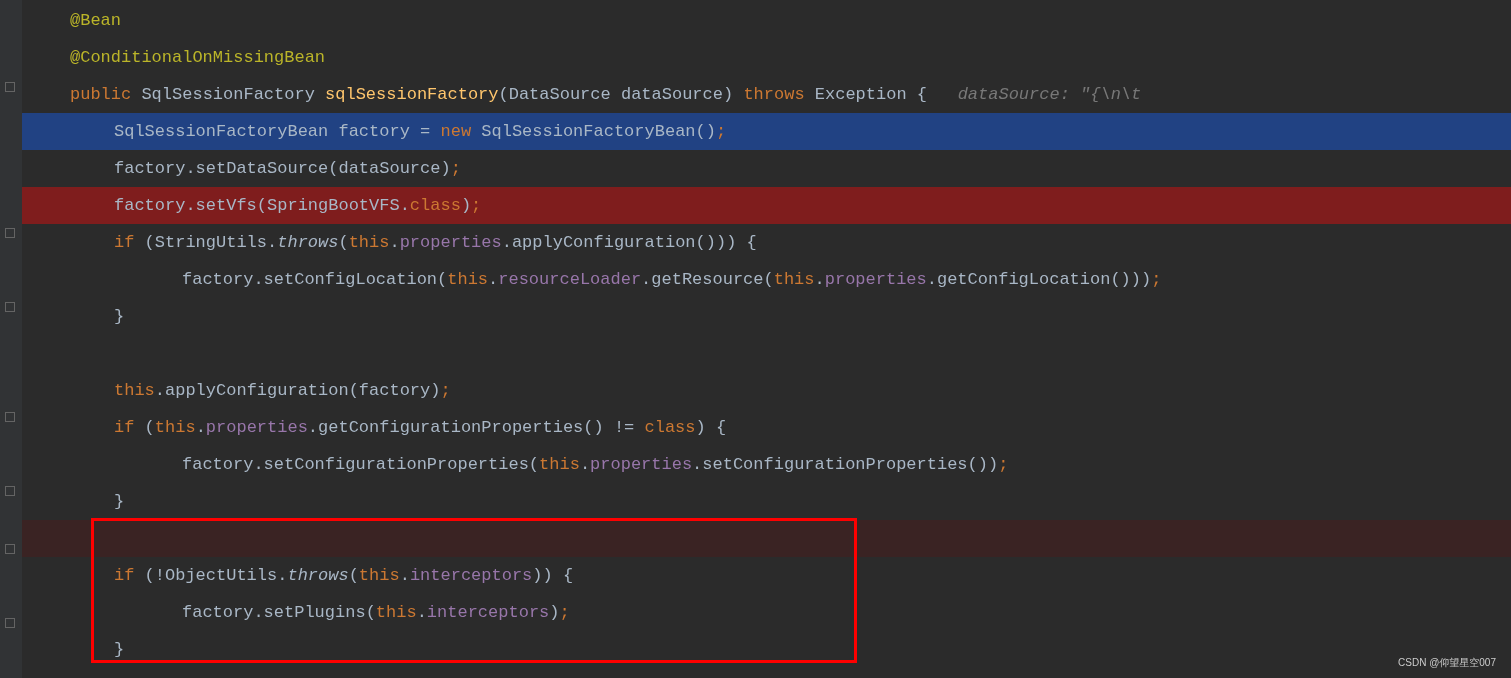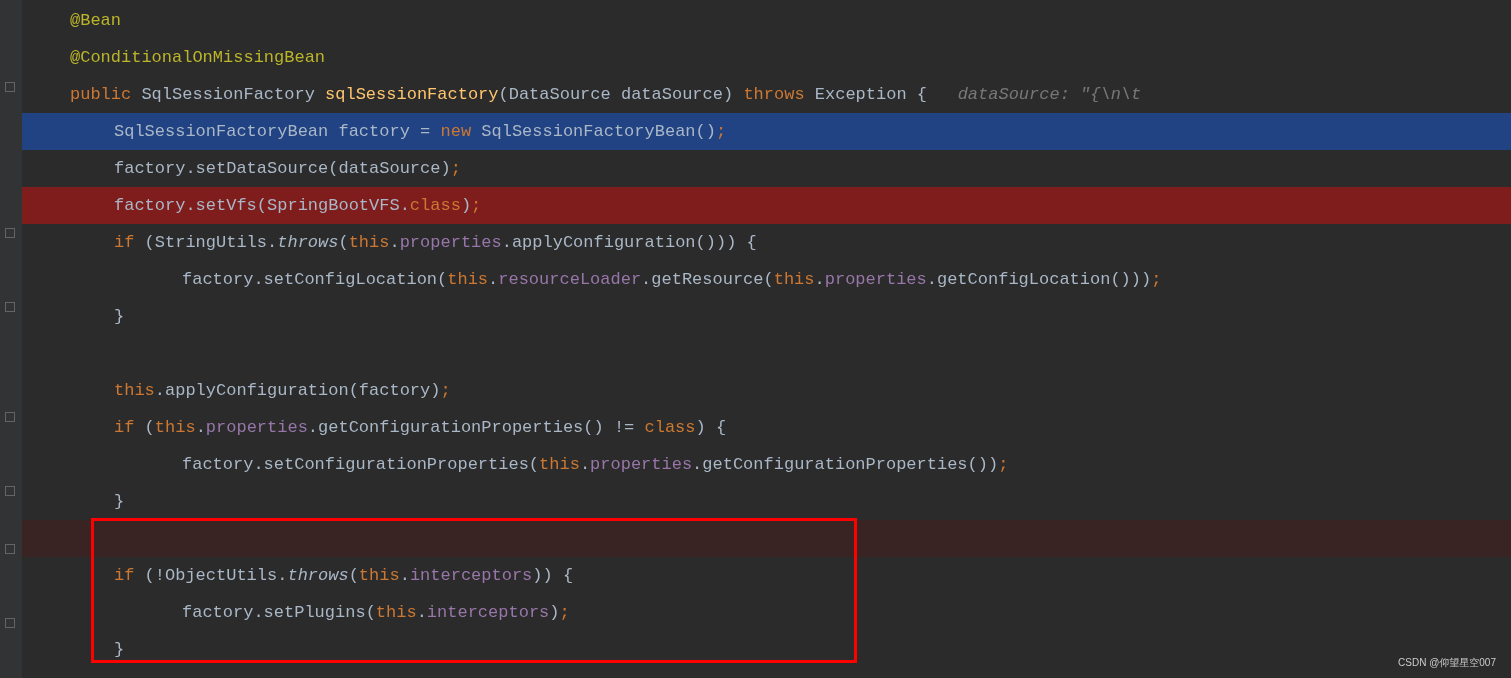--- a/index.html
+++ b/index.html
@@ -109,21 +109,21 @@
     <div class="code-line indent-1"><span class="keyword">public</span><span class="normal"> </span><span class="normal">SqlSessionFactory</span><span class="normal"> </span><span class="method">sqlSessionFactory</span><span class="normal">(</span><span class="normal">DataSource</span><span class="normal"> </span><span class="normal">dataSource</span><span class="normal">) </span><span class="keyword">throws</span><span class="normal"> </span><span class="normal">Exception</span><span class="normal"> {</span><span class="param-hint">   dataSource: "{\n\t</span></div>
     <div class="code-line indent-2 highlighted"><span class="normal">SqlSessionFactoryBean</span><span class="normal"> </span><span class="normal">factory = </span><span class="new-kw">new</span><span class="normal"> SqlSessionFactoryBean()</span><span class="semi">;</span></div>
     <div class="code-line indent-2"><span class="normal">factory.setDataSource(dataSource)</span><span class="semi">;</span></div>
     <div class="code-line indent-2 subtle-highlight"><span class="normal">factory.setVfs(SpringBootVFS.</span><span class="keyword">class</span><span class="normal">)</span><span class="semi">;</span></div>
     <div class="code-line indent-2"><span class="keyword">if</span><span class="normal"> (StringUtils.</span><span class="method-italic">throws</span><span class="normal">(</span><span class="keyword">this</span><span class="normal">.</span><span class="field">properties</span><span class="normal">.applyConfiguration())) {</span></div>
     <div class="code-line indent-3"><span class="normal">factory.setConfigLocation(</span><span class="keyword">this</span><span class="normal">.</span><span class="field">resourceLoader</span><span class="normal">.getResource(</span><span class="keyword">this</span><span class="normal">.</span><span class="field">properties</span><span class="normal">.getConfigLocation()))</span><span class="semi">;</span></div>
     <div class="code-line indent-2"><span class="normal">}</span></div>
     <div class="code-line"></div>
     <div class="code-line indent-2"><span class="keyword">this</span><span class="normal">.applyConfiguration(factory)</span><span class="semi">;</span></div>
     <div class="code-line indent-2"><span class="keyword">if</span><span class="normal"> (</span><span class="keyword">this</span><span class="normal">.</span><span class="field">properties</span><span class="normal">.getConfigurationProperties() != </span><span class="keyword">class</span><span class="normal">) {</span></div>
-    <div class="code-line indent-3"><span class="normal">factory.setConfigurationProperties(</span><span class="keyword">this</span><span class="normal">.</span><span class="field">properties</span><span class="normal">.getConfigurationProperties())</span><span class="semi">;</span></div>
+    <div class="code-line indent-3"><span class="normal">factory.setConfigurationProperties(</span><span class="keyword">this</span><span class="normal">.</span><span class="field">properties</span><span class="normal">.setConfigurationProperties())</span><span class="semi">;</span></div>
     <div class="code-line indent-2"><span class="normal">}</span></div>
     <div class="code-line error-line"></div>
     <div class="code-line indent-2"><span class="keyword">if</span><span class="normal"> (!ObjectUtils.</span><span class="method-italic">throws</span><span class="normal">(</span><span class="keyword">this</span><span class="normal">.</span><span class="field">interceptors</span><span class="normal">)) {</span></div>
     <div class="code-line indent-3"><span class="normal">factory.setPlugins(</span><span class="keyword">this</span><span class="normal">.</span><span class="field">interceptors</span><span class="normal">)</span><span class="semi">;</span></div>
     <div class="code-line indent-2"><span class="normal">}</span></div>
   </div>
 </div>
 
 <div class="red-box"></div>
 <div class="watermark">CSDN @仰望星空007</div>

